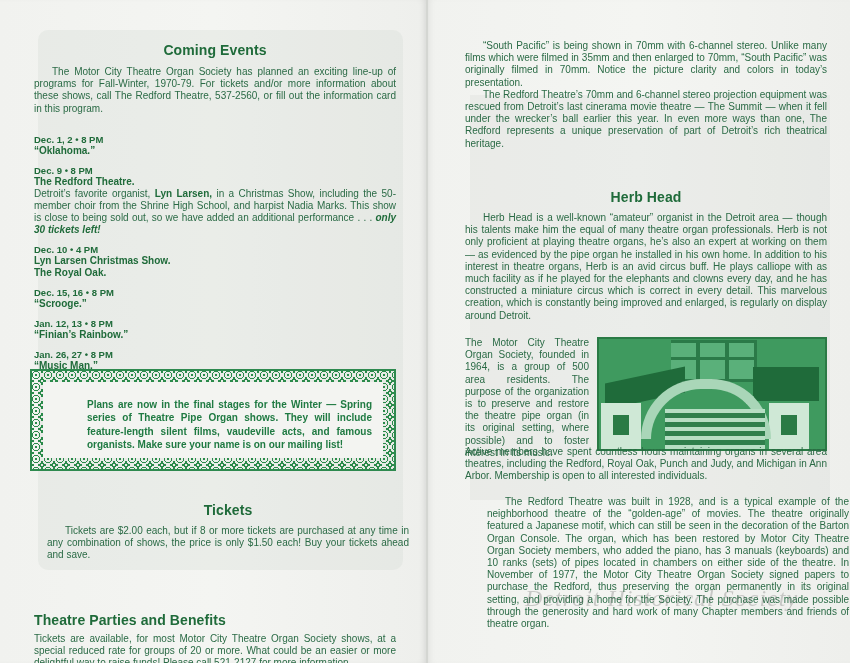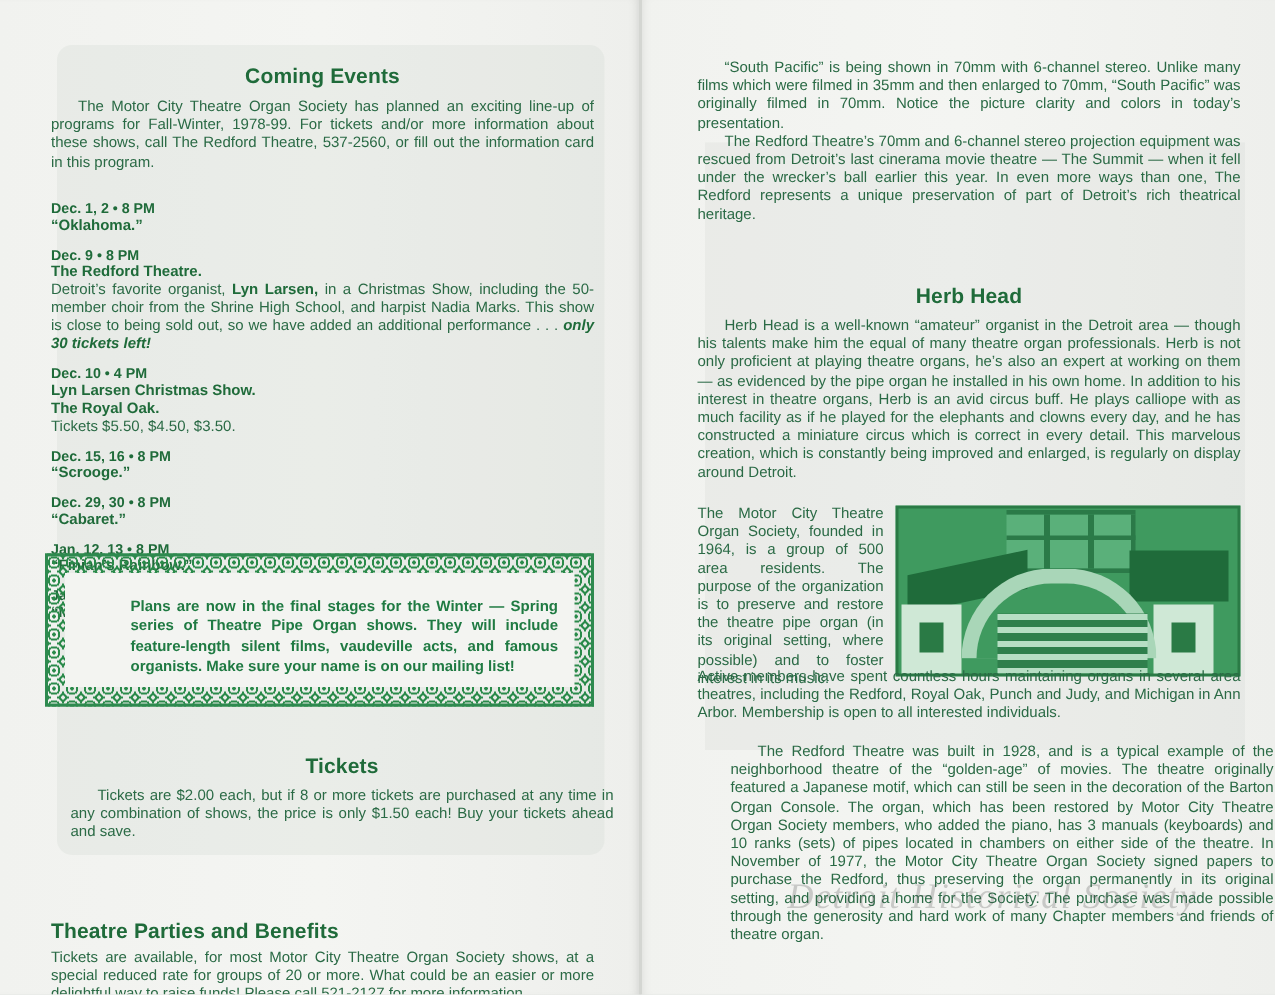--- a/index.html
+++ b/index.html
@@ -122,50 +122,45 @@
 </head>
 <body>
 
 <div class="spread">
 
   <div class="page page-left">
     <div class="ghost-panel"></div>
 
     <section class="coming">
       <h2>Coming Events</h2>
-      <p class="body indent">The Motor City Theatre Organ Society has planned an exciting line-up of programs for Fall-Winter, 1978-99. For tickets and/or more information about these shows, call The Redford Theatre, 537-2560, or fill out the information card in this program.</p>
+      <p class="body indent">The Motor City Theatre Organ Society has planned an exciting line-up of programs for Fall-Winter, 1970-79. For tickets and/or more information about these shows, call The Redford Theatre, 537-2560, or fill out the information card in this program.</p>
     </section>
 
     <section class="events">
       <div class="ev">
         <div class="d">Dec. 1, 2 • 8 PM</div>
         <div class="t"><span class="title">“Oklahoma.”</span></div>
       </div>
       <div class="ev">
         <div class="d">Dec. 9 • 8 PM</div>
         <div class="t">
           <div class="title">The Redford Theatre.</div>
           <div class="desc"><span>Detroit’s favorite organist, </span><b>Lyn Larsen,</b><span> in a Christmas Show, including the 50-member choir from the Shrine High School, and harpist Nadia Marks. This show is close to being sold out, so we have added an additional performance . . . </span><i>only 30 tickets left!</i></div>
         </div>
       </div>
       <div class="ev">
         <div class="d">Dec. 10 • 4 PM</div>
         <div class="t">
           <div class="title">Lyn Larsen Christmas Show.</div>
           <div class="title">The Royal Oak.</div>
-          <div>Tickets $5.50, $4.50, $3.50.</div>
         </div>
       </div>
       <div class="ev">
         <div class="d">Dec. 15, 16 • 8 PM</div>
         <div class="t"><span class="title">“Scrooge.”</span></div>
-      </div>
-      <div class="ev">
-        <div class="d">Dec. 29, 30 • 8 PM</div>
-        <div class="t"><span class="title">“Cabaret.”</span></div>
       </div>
       <div class="ev">
         <div class="d">Jan. 12, 13 • 8 PM</div>
         <div class="t"><span class="title">“Finian’s Rainbow.”</span></div>
       </div>
       <div class="ev">
         <div class="d">Jan. 26, 27 • 8 PM</div>
         <div class="t"><span class="title">“Music Man.”</span></div>
       </div>
     </section>

